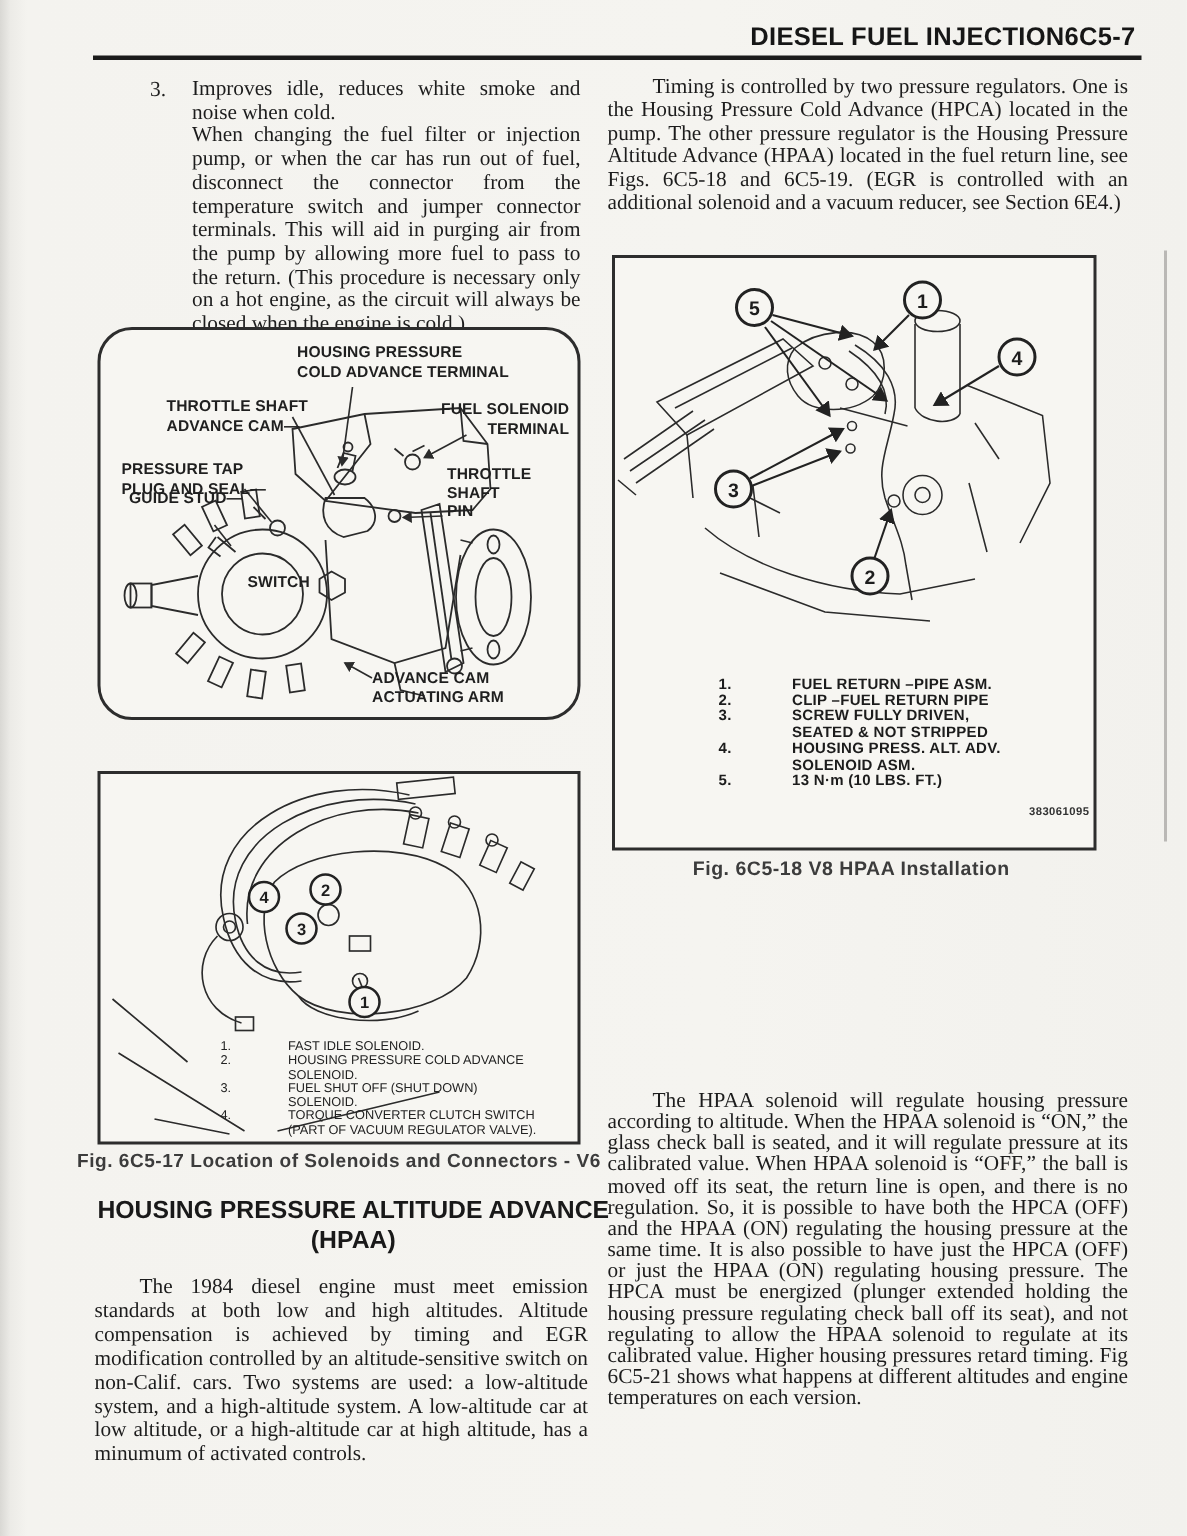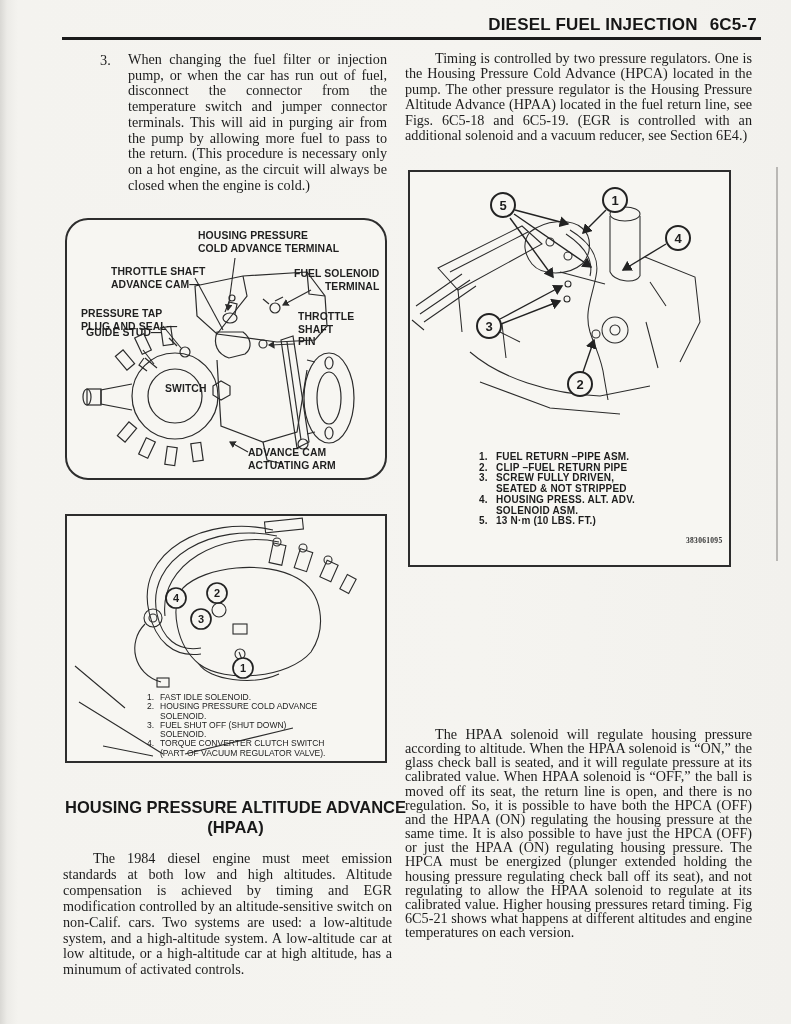--- a/index.html
+++ b/index.html
@@ -2,21 +2,21 @@
 <html><head>
 <meta charset="utf-8">
 <style>
   html,body{margin:0;padding:0;background:#f4f3ef;}
   .page{position:relative;width:791px;height:1024px;overflow:hidden;
         background:linear-gradient(90deg,#d9d8d4 0,#ecebe7 7px,#f4f3ef 18px,#f5f4f0 60%,#f2f1ed 100%);
         font-family:"Liberation Serif",serif;color:#1e1e1e;}
   
   .hdr-title{position:absolute;top:15px;right:34px;font-family:"Liberation Sans",sans-serif;
              font-weight:bold;font-size:17px;letter-spacing:.2px;color:#161616;white-space:nowrap;}
-  .hdr-title .pgnum{margin-left:12px;}
+  .hdr-title .pgnum{}
   .hdr-rule{position:absolute;top:37px;left:62px;right:30px;height:3px;background:#1b1b1b;}
   
   .para{text-align:justify;font-size:14.2px;line-height:15.7px;color:#1c1c1c;}
   .indent{text-indent:30px;}
   #item3{position:absolute;top:52px;left:100px;width:287px;}
   #item3 .num{position:absolute;left:0;top:0;font-size:14.3px;}
   #item3 .itxt{margin-left:28px;}
   #item3 .itxt .p2{margin-top:0;}
   #timing-para{position:absolute;top:51px;left:405px;width:347px;line-height:15.4px;}
   #altitude-para{position:absolute;top:604px;left:405px;width:347px;line-height:14.6px;}
@@ -39,39 +39,40 @@
   #cap17{top:767px;left:42px;width:368px;font-size:12.7px;white-space:nowrap;}
   #cap18{top:571px;left:408px;width:319px;font-size:13px;white-space:nowrap;}
   
   .legend{position:absolute;font-family:"Liberation Sans",sans-serif;color:#222;}
   #legend17{left:80px;top:177px;font-size:8.5px;line-height:9.3px;font-weight:400;}
   #legend18{left:69px;top:280px;font-size:10px;line-height:10.7px;font-weight:bold;color:#1c1c1c;letter-spacing:.2px;}
   .lrow{display:flex;}
   .lrow .ln{flex:none;}
   #legend17 .ln{width:13px;}
   #legend18 .ln{width:17px;}
-  .lrow .lt{white-space:pre-line;}
-  .partnum{position:absolute;left:276px;top:364px;font-family:Liberation Serif, serif;
+  .lrow .lt{white-space:pre-line;margin-left:32px;}
+  .partnum{position:absolute;left:276px;top:364px;font-family:Liberation Sans, sans-serif;
            font-weight:bold;font-size:7.5px;color:#333;letter-spacing:.3px;}
   .scan-line{position:absolute;left:776px;top:167px;width:2px;height:394px;background:#9b9a96;opacity:.65;}
   svg text.cnum{font-family:"Liberation Sans",sans-serif;font-weight:bold;fill:#1d1d1d;}
 </style>
 </head>
 <body>
 
 <div class="page">
 
   <div class="hdr-title">
     <span>DIESEL FUEL INJECTION</span><span class="pgnum">6C5-7</span>
   </div>
   <div class="hdr-rule"></div>
 
   <div id="item3">
     <span class="num">3.</span>
     <div class="itxt">
+      <div class="para">Improves idle, reduces white smoke and noise when cold.</div>
       <div class="para p2">When changing the fuel filter or injection pump, or when the car has run out of fuel, disconnect the connector from the temperature switch and jumper connector terminals. This will aid in purging air from the pump by allowing more fuel to pass to the return. (This procedure is necessary only on a hot engine, as the circuit will always be closed when the engine is cold.)</div>
     </div>
   </div>
 
   <div class="figbox" id="fig16">
     <svg width="314" height="254" viewBox="0 0 314 254">
       <defs>
         <marker id="arr16" markerWidth="7" markerHeight="7" refX="5" refY="3.5" orient="auto">
           <path d="M0,0 L6,3.5 L0,7 Z" fill="#2b2b2b"></path>
         </marker>
@@ -192,20 +193,21 @@
           <span class="lt">FUEL SHUT OFF (SHUT DOWN)
 SOLENOID.</span>
         </div>
       <div class="lrow">
           <span class="ln">4.</span>
           <span class="lt">TORQUE CONVERTER CLUTCH SWITCH
 (PART OF VACUUM REGULATOR VALVE).</span>
         </div>
     </div>
   </div>
+  <div class="caption" id="cap17">Fig. 6C5-17 Location of Solenoids and Connectors - V6</div>
 
   <div id="hpaa-heading">HOUSING PRESSURE ALTITUDE ADVANCE (HPAA)</div>
   <div class="para indent" id="hpaa-para">The 1984 diesel engine must meet emission standards at both low and high altitudes. Altitude compensation is achieved by timing and EGR modification controlled by an altitude-sensitive switch on non-Calif. cars. Two systems are used: a low-altitude system, and a high-altitude system. A low-altitude car at low altitude, or a high-altitude car at high altitude, has a minumum of activated controls.</div>
 
   <div class="para indent" id="timing-para">Timing is controlled by two pressure regulators. One is the Housing Pressure Cold Advance (HPCA) located in the pump. The other pressure regulator is the Housing Pressure Altitude Advance (HPAA) located in the fuel return line, see Figs. 6C5-18 and 6C5-19. (EGR is controlled with an additional solenoid and a vacuum reducer, see Section 6E4.)</div>
 
   <div class="figbox" id="fig18">
     <svg width="315" height="389" viewBox="0 0 315 389">
       <defs>
         <marker id="arr18" markerWidth="8" markerHeight="8" refX="6" refY="4" orient="auto">
@@ -278,17 +280,18 @@
           <span class="lt">HOUSING  PRESS. ALT. ADV.
 SOLENOID ASM.</span>
         </div>
       <div class="lrow">
           <span class="ln">5.</span>
           <span class="lt">13 N·m (10 LBS. FT.)</span>
         </div>
     </div>
     <div class="partnum">383061095</div>
   </div>
+  <div class="caption" id="cap18">Fig. 6C5-18 V8 HPAA Installation</div>
 
   <div class="para indent" id="solenoid-para">The HPAA solenoid will regulate housing pressure according to altitude. When the HPAA solenoid is “ON,” the glass check ball is seated, and it will regulate pressure at its calibrated value. When HPAA solenoid is “OFF,” the ball is moved off its seat, the return line is open, and there is no regulation. So, it is possible to have both the HPCA (OFF) and the HPAA (ON) regulating the housing pressure at the same time. It is also possible to have just the HPCA (OFF) or just the HPAA (ON) regulating housing pressure. The HPCA must be energized (plunger extended holding the housing pressure regulating check ball off its seat), and not regulating to allow the HPAA solenoid to regulate at its calibrated value. Higher housing pressures retard timing. Fig 6C5-21 shows what happens at different altitudes and engine temperatures on each version.</div>
 
   <div class="scan-line"></div>
 </div>
 
 </body></html>

